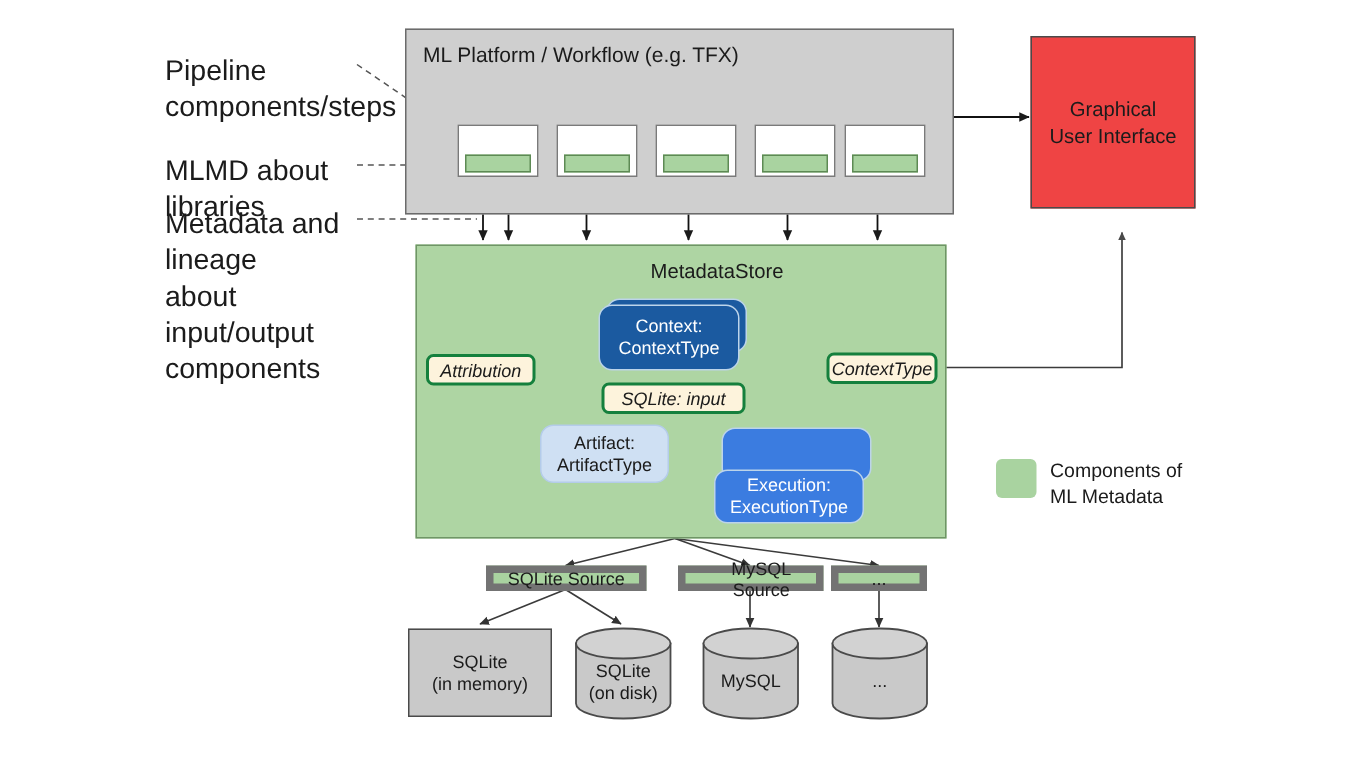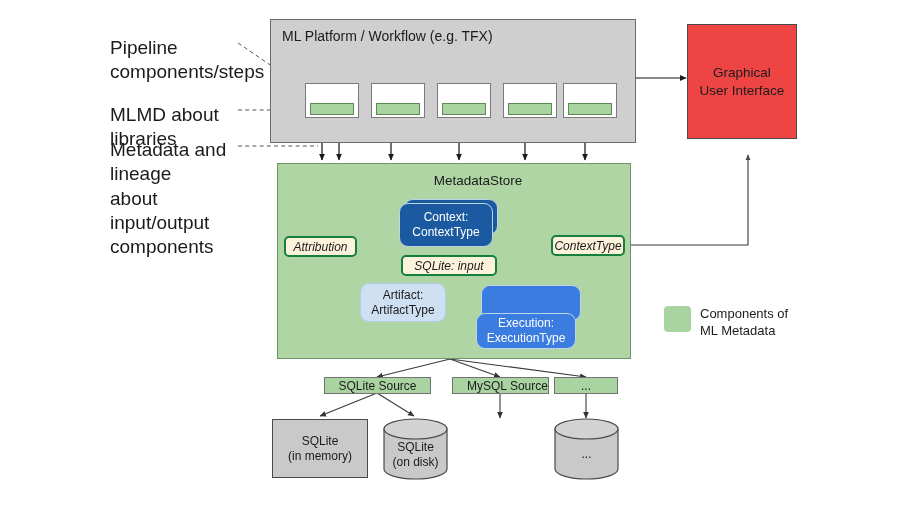--- a/index.html
+++ b/index.html
@@ -126,21 +126,21 @@
     justify-content: center;
     font-size: 12px;
     font-style: italic;
     color: #1b1b1b;
     z-index: 4;
   }
 
   
   .src {
     background: #a9d3a0;
-    border: 1px solid #737373;
+    border: 5px solid #737373;
     display: flex;
     align-items: center;
     justify-content: center;
     font-size: 12px;
     color: #1b1b1b;
     text-align: center;
   }
 
   
   .rectdb {
@@ -306,20 +306,27 @@
 
   <div class="abs cyl" style="left:383px; top:418px; width:65px; height:62px;">
     <svg width="65" height="62" viewBox="0 0 65 62">
       <path d="M1,11 L1,51 A31.5,10 0 0 0 64,51 L64,11 Z" fill="#c9c9c9" stroke="#4a4a4a" stroke-width="1.2"></path>
       <ellipse cx="32.5" cy="11" rx="31.5" ry="10" fill="#d2d2d2" stroke="#4a4a4a" stroke-width="1.2"></ellipse>
     </svg>
     <div class="cyl-label" style="top:22px;">SQLite
 (on disk)</div>
   </div>
 
+  <div class="abs cyl" style="left:468px; top:418px; width:65px; height:62px;">
+    <svg width="65" height="62" viewBox="0 0 65 62">
+      <path d="M1,11 L1,51 A31.5,10 0 0 0 64,51 L64,11 Z" fill="#c9c9c9" stroke="#4a4a4a" stroke-width="1.2"></path>
+      <ellipse cx="32.5" cy="11" rx="31.5" ry="10" fill="#d2d2d2" stroke="#4a4a4a" stroke-width="1.2"></ellipse>
+    </svg>
+    <div class="cyl-label" style="top:29px;">MySQL</div>
+  </div>
 
   <div class="abs cyl" style="left:554px; top:418px; width:65px; height:62px;">
     <svg width="65" height="62" viewBox="0 0 65 62">
       <path d="M1,11 L1,51 A31.5,10 0 0 0 64,51 L64,11 Z" fill="#c9c9c9" stroke="#4a4a4a" stroke-width="1.2"></path>
       <ellipse cx="32.5" cy="11" rx="31.5" ry="10" fill="#d2d2d2" stroke="#4a4a4a" stroke-width="1.2"></ellipse>
     </svg>
     <div class="cyl-label" style="top:29px;">...</div>
   </div>
 
   <div class="abs legend-swatch" style="left: 664px; top: 306px; width: 27px; height: 26px; background: rgb(169, 211, 160);"></div>

